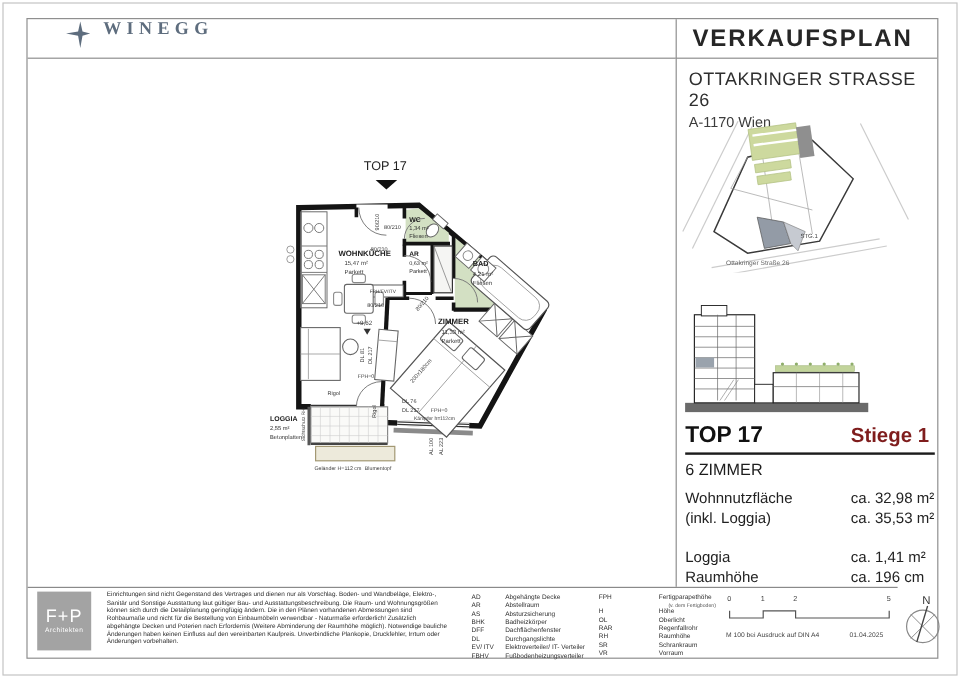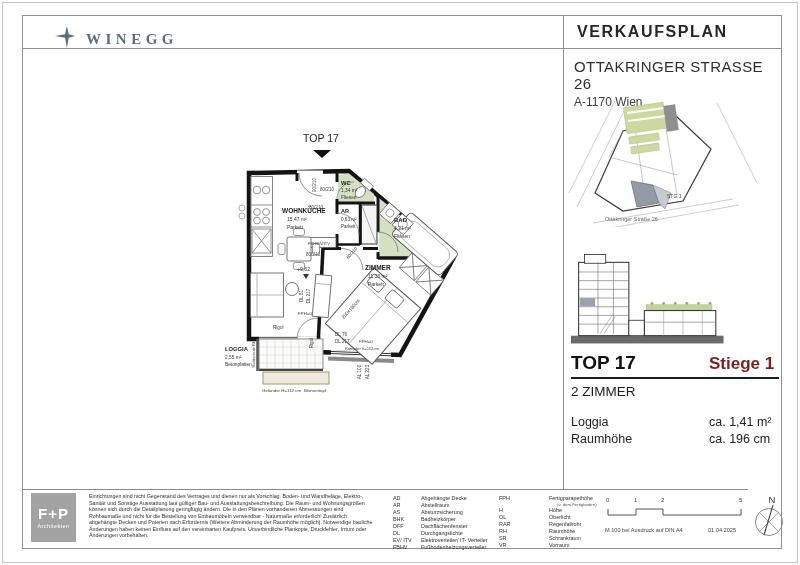--- a/index.html
+++ b/index.html
@@ -2,42 +2,42 @@
 <html><head>
 <meta charset="utf-8">
 <style>
   html,body{margin:0;padding:0;background:#e9e9e9;}
   .sheet{position:relative;width:800px;height:565px;background:#ffffff;overflow:hidden;
          font-family:"Liberation Sans",sans-serif;color:#333;}
   .abs{position:absolute;}
   .outer-border{position:absolute;inset:2px;border:1px solid #c4c4c4;pointer-events:none;}
   .frame{position:absolute;left:22px;top:15px;width:758px;height:532px;border:1px solid #8f8f8f;}
   .header-left{position:absolute;left:0;top:0;width:540px;height:33px;border-bottom:1px solid #8f8f8f;
-               display:flex;align-items:flex-end;padding-left:32px;box-sizing:border-box;}
+               display:flex;align-items:flex-start;padding-left:32px;box-sizing:border-box;}
   .header-right{position:absolute;left:540px;top:0;width:218px;height:33px;border-bottom:1px solid #8f8f8f;
                 display:flex;align-items:center;padding-left:14px;box-sizing:border-box;}
   .vline{position:absolute;left:540px;top:0;height:473px;border-left:1px solid #8f8f8f;width:0;}
   .brand-text{font-family:"Liberation Serif",serif;font-weight:600;font-size:15px;letter-spacing:4.5px;
               color:#5e6d7e;margin-left:9px;}
-  .doc-type{font-size:16px;font-weight:bold;letter-spacing:1.6px;color:#262626;}
+  .doc-type{font-size:20px;font-weight:bold;letter-spacing:1.6px;color:#262626;}
   .street{font-size:15px;letter-spacing:.4px;color:#2e2e2e;}
   .city{font-size:12px;color:#3c3c3c;margin-top:3px;}
   .info{position:absolute;left:548px;top:336px;width:208px;}
   .info-head{display:grid;grid-template-columns:138px auto;align-items:baseline;
              border-bottom:2px solid #1c1c1c;padding-bottom:3px;}
   .info-unit{font-size:19px;font-weight:bold;color:#111;}
   .info-stair{font-size:17px;font-weight:bold;color:#7f1d1d;}
   .info-sub{display:grid;grid-template-columns:138px auto;font-size:13.5px;color:#1d1d1d;margin-top:5px;}
   .info-rows{margin-top:8px;font-size:12.5px;color:#222;}
   .info-row{display:grid;grid-template-columns:138px auto;line-height:17px;}
   .info-row.gap{margin-top:15px;}
   .footer-line{position:absolute;left:0;top:473px;width:725px;border-top:1px solid #8a8a8a;height:0;}
   .fp-logo{position:absolute;left:8px;top:477px;width:45px;height:49px;background:#a3a3a3;color:#fff;
            display:flex;flex-direction:column;align-items:center;justify-content:center;}
-  .fp-main{font-size:15px;font-weight:bold;letter-spacing:1px;line-height:15px;}
+  .fp-main{font-size:15px;font-weight:normal;letter-spacing:1px;line-height:15px;}
   .fp-sub{font-size:5.5px;letter-spacing:.4px;margin-top:2px;}
   .disclaimer{position:absolute;left:66px;top:477px;width:284px;font-size:5.3px;line-height:6.55px;color:#2e2e2e;}
   .legend{position:absolute;left:370px;top:479px;display:flex;font-size:5.4px;line-height:7px;color:#2e2e2e;}
   .leg-col{width:106px;}
   .leg-row{display:flex;}
   .leg-abbr{width:28px;flex:none;}
   .leg-col2 .leg-abbr{width:50px;}
   .leg-note{margin-left:58px;font-size:4.3px;line-height:5px;color:#555;}
   .scale{position:absolute;left:580px;top:481px;width:150px;height:45px;font-size:6px;color:#444;}
   .scale .tick{position:absolute;top:0;}
@@ -135,23 +135,31 @@
           <circle cx="146" cy="56.5" r="1.4"></circle>
       </g>
     </svg>
 
     <div class="info">
       <div class="info-head">
         <span class="info-unit">TOP 17</span>
         <span class="info-stair">Stiege 1</span>
       </div>
       <div class="info-sub">
-        <span>2 ZIMMER</span>
+        <span>6 ZIMMER</span>
       </div>
       <div class="info-rows">
+        <div class="info-row">
+          <span>Wohnnutzfläche</span>
+          <span>ca. 32,98 m²</span>
+        </div>
+        <div class="info-row">
+          <span>(inkl. Loggia)</span>
+          <span>ca. 35,53 m²</span>
+        </div>
         <div class="info-row gap">
           <span>Loggia</span>
           <span>ca. 1,41 m²</span>
         </div>
         <div class="info-row">
           <span>Raumhöhe</span>
           <span>ca. 196 cm</span>
         </div>
       </div>
     </div>

